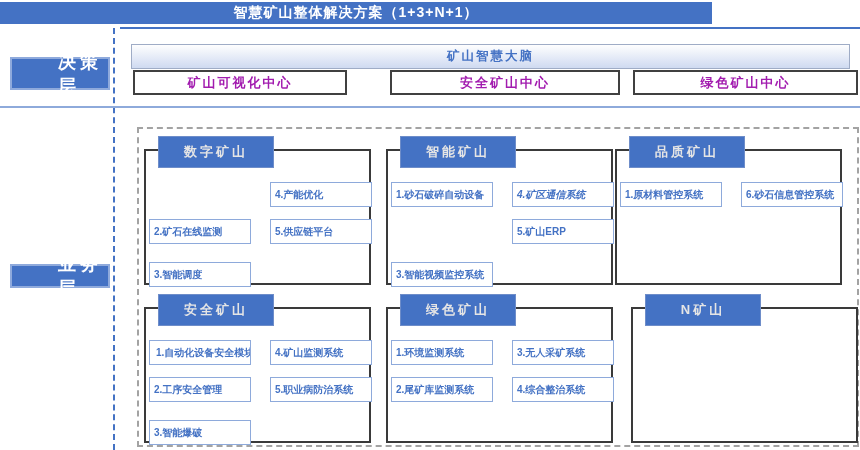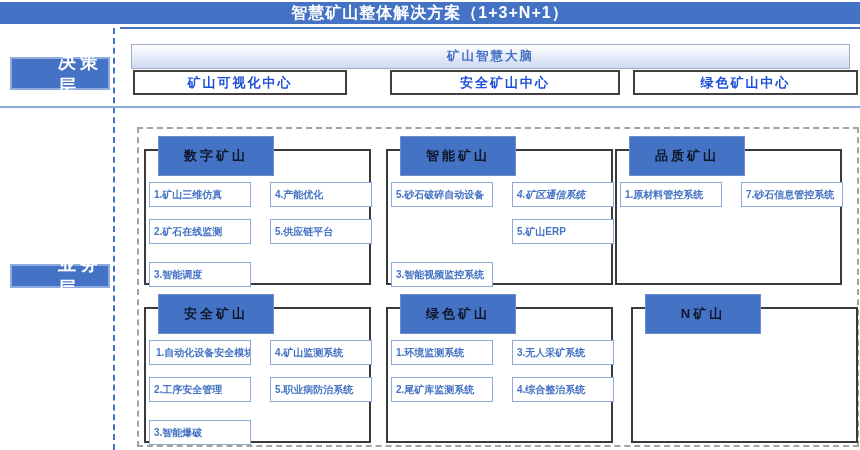--- a/index.html
+++ b/index.html
@@ -2,54 +2,54 @@
 <html><head>
 <meta charset="utf-8">
 <style>
   html,body{margin:0;padding:0;}
   body{
     width:860px;height:450px;position:relative;background:#ffffff;
     font-family:"Liberation Sans","DejaVu Sans",sans-serif;overflow:hidden;
   }
   .abs{position:absolute;box-sizing:border-box;}
   .title-bar{
-    left:0;top:2px;width:860px;height:22px;background:#4472C4;color:#fff;
+    left:0;top:2px;width:712px;height:22px;background:#4472C4;color:#fff;
     display:flex;align-items:center;justify-content:center;
-    font-size:16px;font-weight:700;letter-spacing:1px;
+    font-size:14px;font-weight:700;letter-spacing:1px;
   }
   .line-under-title{left:120px;top:27px;width:740px;height:2px;background:#4472C4;}
   .v-dash{left:113px;top:28px;width:0;height:422px;border-left:2px dashed #4472C4;}
   .h-line{left:0;top:106px;width:860px;height:2px;background:#8EAADB;}
   .layer-label{
     left:10px;width:100px;height:33px;background:#4472C4;border:2px solid #8FAADC;
     color:#fff;display:flex;align-items:center;justify-content:center;
     font-size:18px;font-weight:600;letter-spacing:4px;padding-left:46px;
   }
   #label-decision{top:57px;}
   #label-business{top:264px;height:24px;}
   .brain-box{
     left:131px;top:44px;width:719px;height:25px;
     background:linear-gradient(180deg,#FEFEFE 0%,#CFDAF1 100%);
     border:1px solid #9FACC6;color:#4472C4;
     display:flex;align-items:center;justify-content:center;
     font-size:12.5px;font-weight:600;letter-spacing:2px;
   }
   .center-box{
-    top:70px;height:25px;background:#fff;border:2px solid #404040;color:#1d4ed8;
+    top:70px;height:25px;background:#fff;border:2px solid #404040;color:#a21caf;
     display:flex;align-items:center;justify-content:center;
     font-size:13px;font-weight:600;letter-spacing:2px;
   }
   #center-0{left:133px;width:214px;}
   #center-1{left:390px;width:230px;}
   #center-2{left:633px;width:225px;}
   .dashed-container{left:137px;top:127px;width:722px;height:320px;border:2px dashed #A3A3A3;}
   .group{width:227px;height:136px;background:#fff;border:2px solid #3A3A3A;}
   .group-header{
-    position:absolute;left:12px;top:-15px;width:116px;height:40px;
-    background:#4472C4;border:1px solid #6E8DC9;color:#0f172a;
+    position:absolute;left:12px;top:-15px;width:116px;height:32px;
+    background:#4472C4;border:1px solid #6E8DC9;color:#e5e5e5;
     display:flex;align-items:center;justify-content:center;
     font-size:13px;font-weight:600;letter-spacing:3px;box-sizing:border-box;
   }
   .item{
     position:absolute;width:102px;height:25px;background:#fff;
     border:1.5px solid #8EAADB;color:#4472C4;
     display:flex;align-items:center;font-size:10px;font-weight:700;
     padding-left:4px;box-sizing:border-box;white-space:nowrap;overflow:hidden;
   }
 </style>
@@ -66,37 +66,36 @@
 
 <div class="abs brain-box">矿山智慧大脑</div>
 <div class="abs center-box" id="center-0">矿山可视化中心</div>
 <div class="abs center-box" id="center-1">安全矿山中心</div>
 <div class="abs center-box" id="center-2">绿色矿山中心</div>
 
 <div class="abs dashed-container"></div>
 
 <div class="abs group" style="left: 144px; top: 149px;">
     <div class="group-header">数字矿山</div>
-    <div class="item" style="left: 3px; top: 31px;">1.矿山三维仿真</div>
     <div class="item" style="left: 3px; top: 68px;">2.矿石在线监测</div>
     <div class="item" style="left: 3px; top: 111px;">3.智能调度</div>
     <div class="item" style="left: 124px; top: 31px;">4.产能优化</div>
     <div class="item" style="left: 124px; top: 68px;">5.供应链平台</div>
   </div>
 <div class="abs group" style="left: 386px; top: 149px;">
     <div class="group-header">智能矿山</div>
-    <div class="item" style="left: 3px; top: 31px;">5.砂石破碎自动设备</div>
+    <div class="item" style="left: 3px; top: 31px;">1.砂石破碎自动设备</div>
     <div class="item" style="left: 3px; top: 111px;">3.智能视频监控系统</div>
     <div class="item" style="left: 124px; top: 31px; font-style: italic;">4.矿区通信系统</div>
     <div class="item" style="left: 124px; top: 68px;">5.矿山ERP</div>
   </div>
 <div class="abs group" style="left: 615px; top: 149px;">
     <div class="group-header">品质矿山</div>
     <div class="item" style="left: 3px; top: 31px;">1.原材料管控系统</div>
-    <div class="item" style="left: 124px; top: 31px;">7.砂石信息管控系统</div>
+    <div class="item" style="left: 124px; top: 31px;">6.砂石信息管控系统</div>
   </div>
 <div class="abs group" style="left: 144px; top: 307px;">
     <div class="group-header">安全矿山</div>
     <div class="item" style="left: 3px; top: 31px; padding-left: 6px;">1.自动化设备安全模块</div>
     <div class="item" style="left: 3px; top: 68px;">2.工序安全管理</div>
     <div class="item" style="left: 3px; top: 111px;">3.智能爆破</div>
     <div class="item" style="left: 124px; top: 31px;">4.矿山监测系统</div>
     <div class="item" style="left: 124px; top: 68px;">5.职业病防治系统</div>
   </div>
 <div class="abs group" style="left: 386px; top: 307px;">

